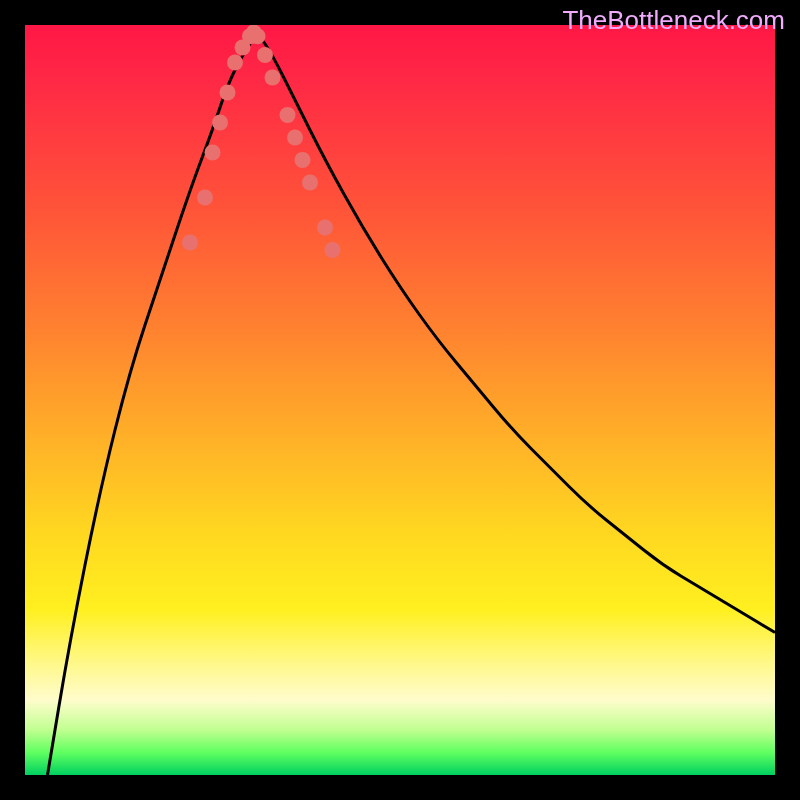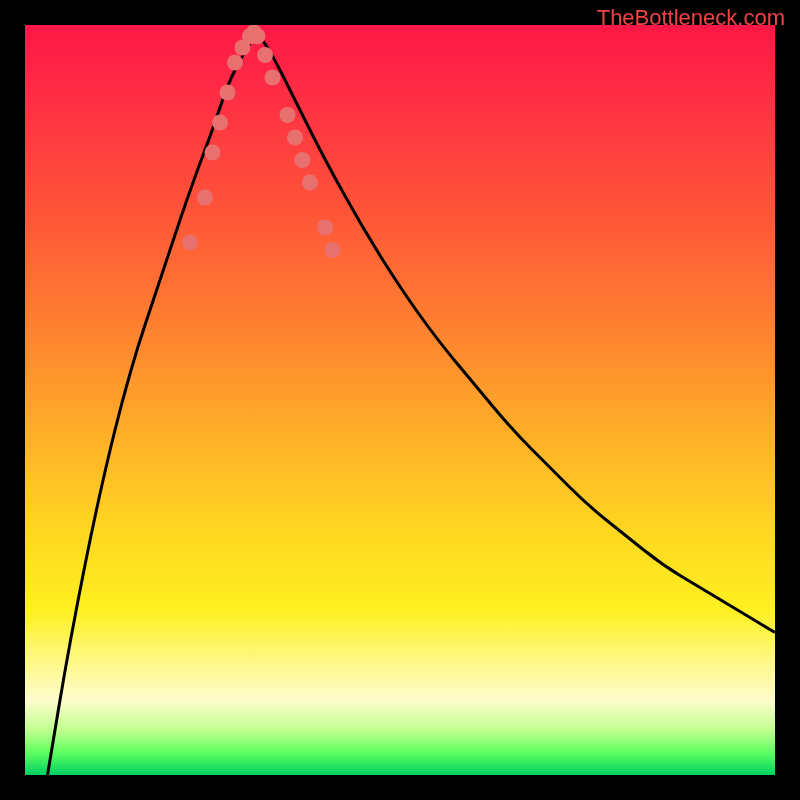--- a/index.html
+++ b/index.html
@@ -11,22 +11,22 @@
       width: 800px;
       height: 800px;
       position: relative;
       background: #000;
       font-family: Arial, sans-serif;
     }
     .watermark {
       position: absolute;
       top: 5px;
       right: 15px;
-      color: #ef4444;
-      font-size: 22px;
+      color: #f0abfc;
+      font-size: 26px;
       font-weight: normal;
       z-index: 10;
     }
     .chart-area {
       position: absolute;
       top: 25px;
       left: 25px;
       width: 750px;
       height: 750px;
     }

